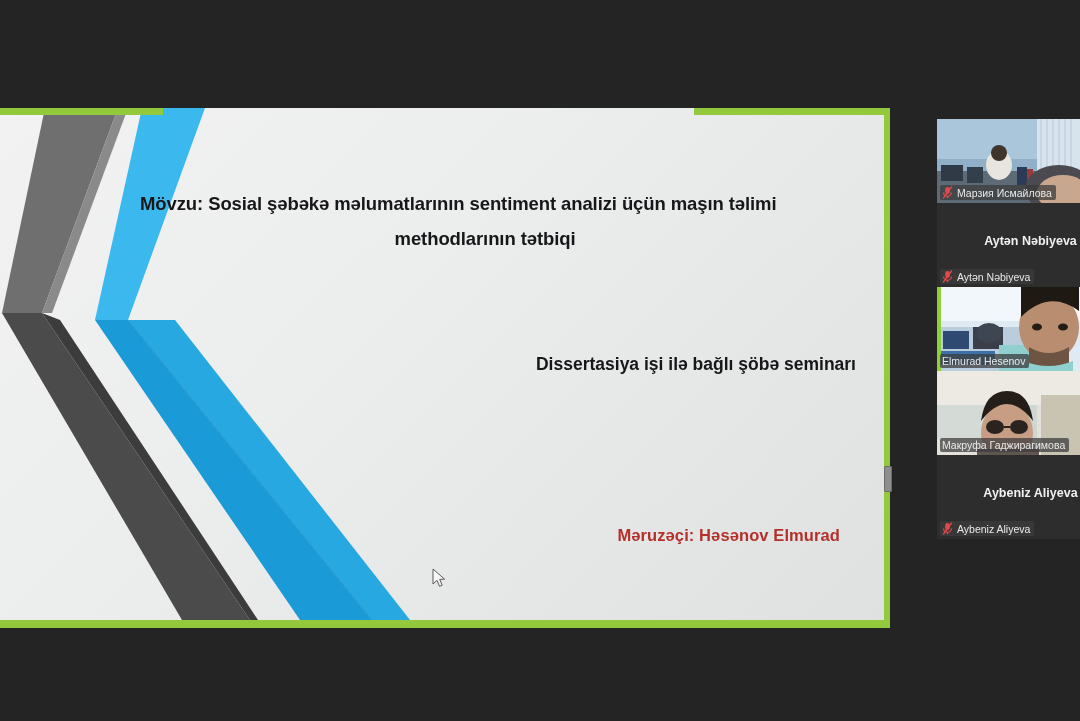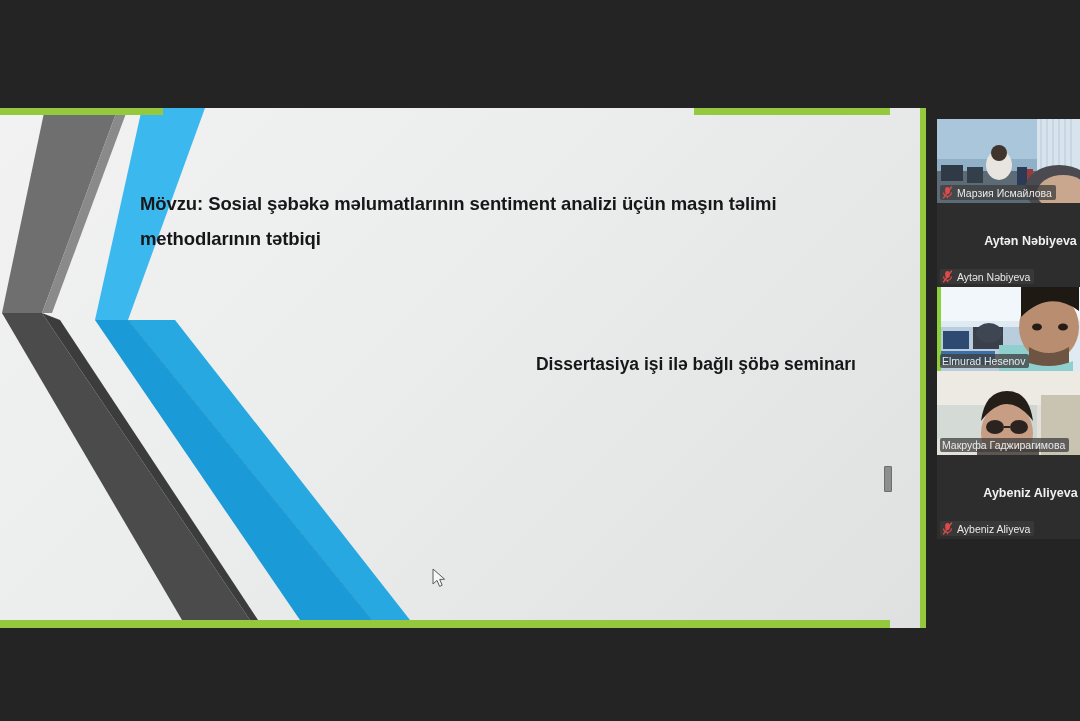--- a/index.html
+++ b/index.html
@@ -28,21 +28,20 @@
   }
 
   .slide-frame {
     position: absolute;
     left: 0;
     top: 0;
     width: 890px;
     height: 520px;
     background: linear-gradient(135deg, #f2f2f3 0%, #eceded 40%, #dfe1e1 100%);
     overflow: hidden;
-    padding-left: 36px;
   }
 
   
   .edge-top-left {
     position: absolute;
     left: 0; top: 0;
     width: 163px; height: 7px;
     background: #95c93d;
   }
   .edge-top-right {
@@ -77,21 +76,21 @@
     top: 78px;
     width: 690px;
     font-size: 18.5px;
     font-weight: bold;
     color: #17171a;
     line-height: 1.9;
     letter-spacing: -0.1px;
   }
   .slide-title .line2 {
     display: block;
-    text-align: left;
+    text-align: center;
   }
   .slide-subtitle {
     position: absolute;
     left: 316px;
     top: 246px;
     width: 540px;
     text-align: right;
     font-size: 17.5px;
     font-weight: bold;
     color: #17171a;
@@ -236,20 +235,21 @@
       <div class="edge-right"></div>
       <div class="edge-bottom"></div>
 
       <div class="slide-title">
         <span>Mövzu: Sosial şəbəkə məlumatlarının sentiment analizi üçün maşın təlimi</span>
         <span class="line2">methodlarının tətbiqi</span>
       </div>
 
       <div class="slide-subtitle">Dissertasiya işi ilə bağlı şöbə seminarı</div>
 
+      <div class="slide-presenter">Məruzəçi: Həsənov Elmurad</div>
     </div>
 
     <div class="share-handle"></div>
 
     <svg class="cursor" viewBox="0 0 14 20">
       <polygon points="1,1 1,16 5,12.4 7.6,18.4 10.2,17.2 7.7,11.4 12.6,11.2" fill="#f7f7f7" stroke="#5a5a5a" stroke-width="1"></polygon>
     </svg>
   </div>
 
   <div id="filmstrip">

